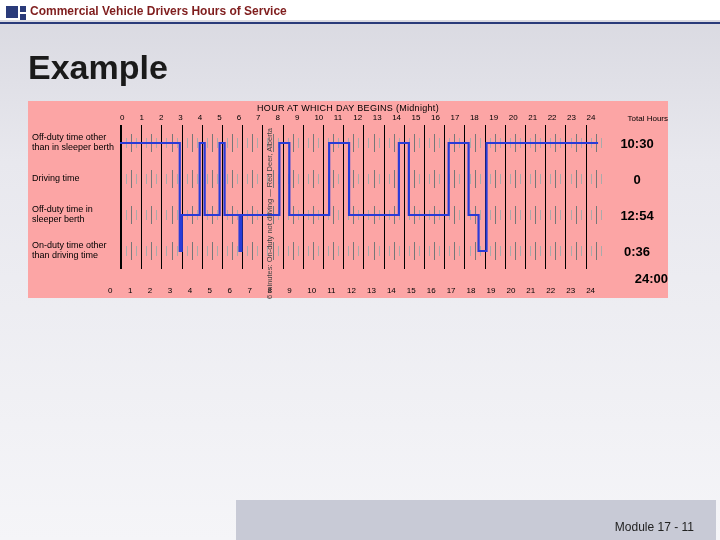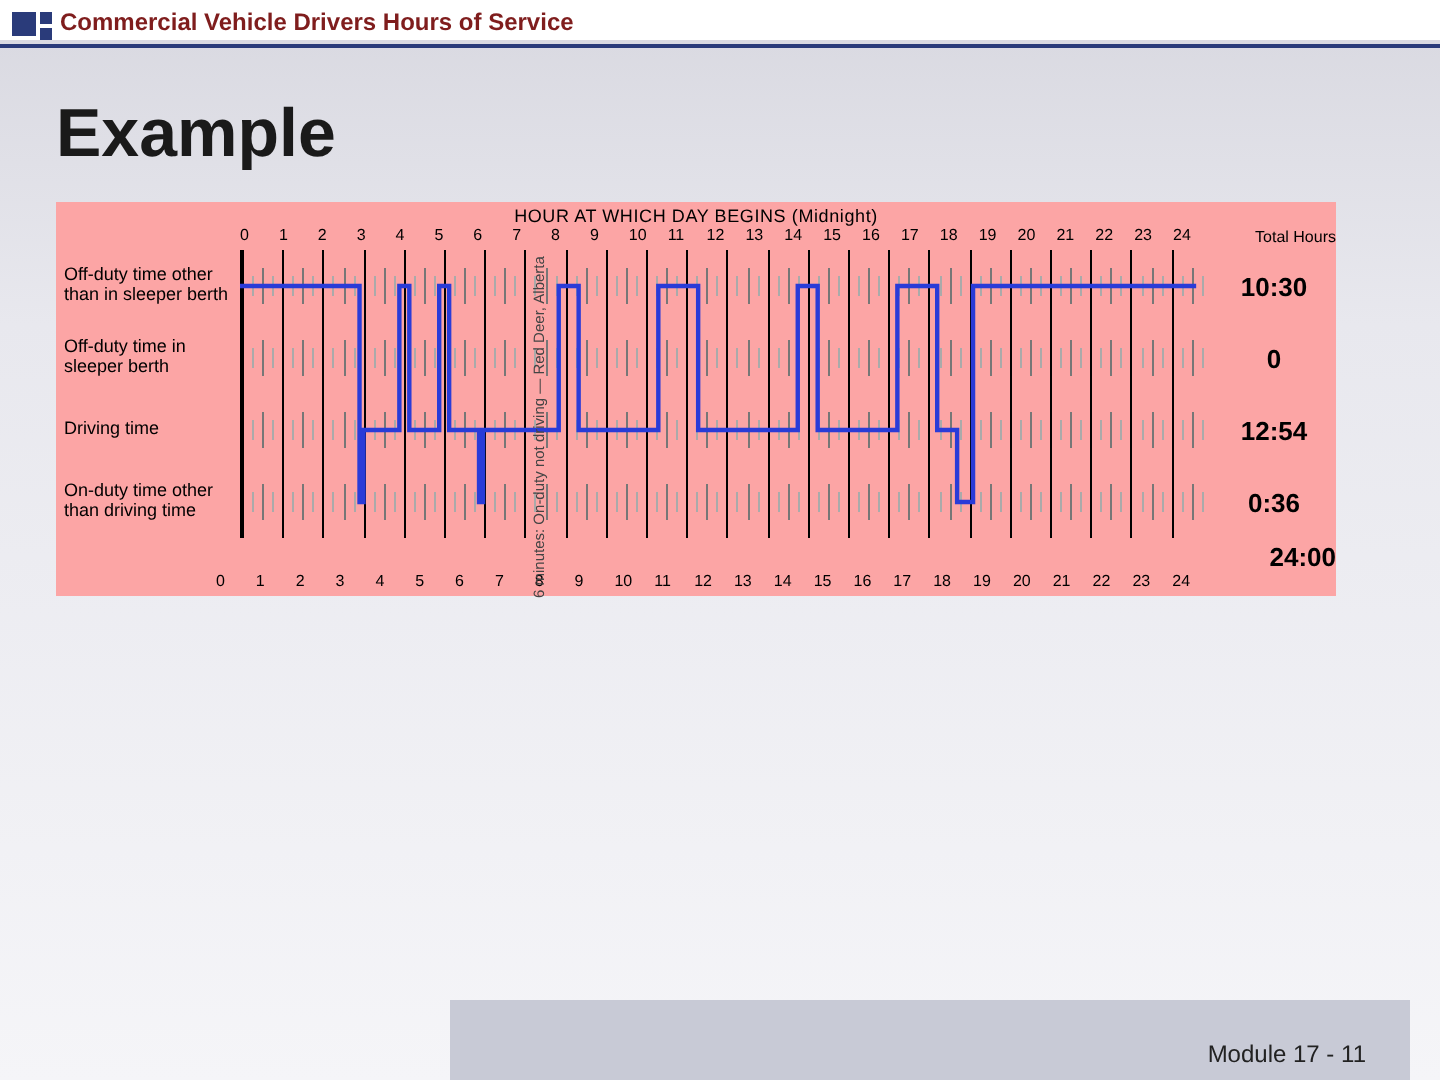--- a/index.html
+++ b/index.html
@@ -31,21 +31,21 @@
 .row .minor span::before{content:"";position:absolute;left:25%;top:37%;width:1px;height:26%;background:#aaa}
 .row .minor span::after{content:"";position:absolute;left:75%;top:37%;width:1px;height:26%;background:#aaa}
 .right-col{width:62px;flex:none;text-align:right}
 .right-col .rh{height:12px;font-size:8px;line-height:12px}
 .right-col .rv{height:36px;font-weight:bold;font-size:13px;display:flex;align-items:center;justify-content:center}
 .right-col .tot{font-weight:bold;font-size:13px;padding-top:2px}
 svg.trace{position:absolute;left:0;top:0;pointer-events:none}
 .bottom-axis{display:flex;height:12px;font-size:8px;margin-left:80px;width:498px}
 .bottom-axis .tk{flex:1;text-align:left}
 .annot{position:absolute;left:238px;top:198px;font-size:7.5px;line-height:1;transform:rotate(-90deg);transform-origin:left top;white-space:nowrap;color:#444}
-.ftr{position:absolute;right:15px;bottom:0;width:480px;height:22px;background:#c8cad6;font-size:12px;padding:20px 22px;text-align:right;color:#222}
+.ftr{position:absolute;right:4px;bottom:0;width:480px;height:22px;background:#c8cad6;font-size:12px;padding:20px 22px;text-align:right;color:#222}
 </style>
 </head>
 <body>
 
 <div class="hdr">
   <div class="hdr-deco">
     <div class="sq"></div>
     <div style="display:flex;flex-direction:column;gap:2px">
       <div class="sq sm"></div>
       <div class="sq sm"></div>
@@ -58,22 +58,22 @@
 <div class="slide">
   <div class="heading">Example</div>
 
   <div class="log">
     <div class="log-title">HOUR AT WHICH DAY BEGINS (Midnight)</div>
 
     <div class="grid-wrap">
       <div class="labels">
         <div style="height:12px"></div>
         <div class="lab">Off-duty time other than in sleeper berth</div>
+        <div class="lab">Driving time</div>
         <div class="lab">Off-duty time in sleeper berth</div>
-        <div class="lab">Driving time</div>
         <div class="lab">On-duty time other than driving time</div>
       </div>
 
       <div class="chart" id="chart">
         <div class="axis" id="axis-top">
             <div class="tk">0</div>
             <div class="tk">1</div>
             <div class="tk">2</div>
             <div class="tk">3</div>
             <div class="tk">4</div>

